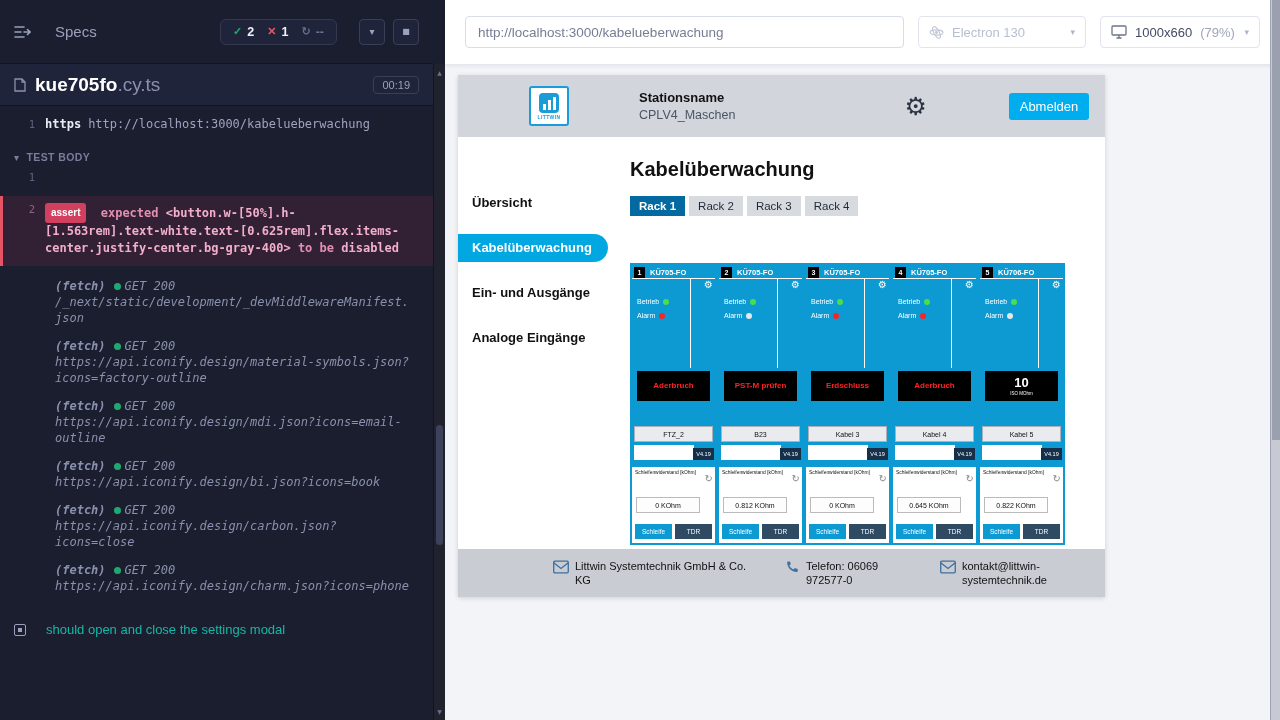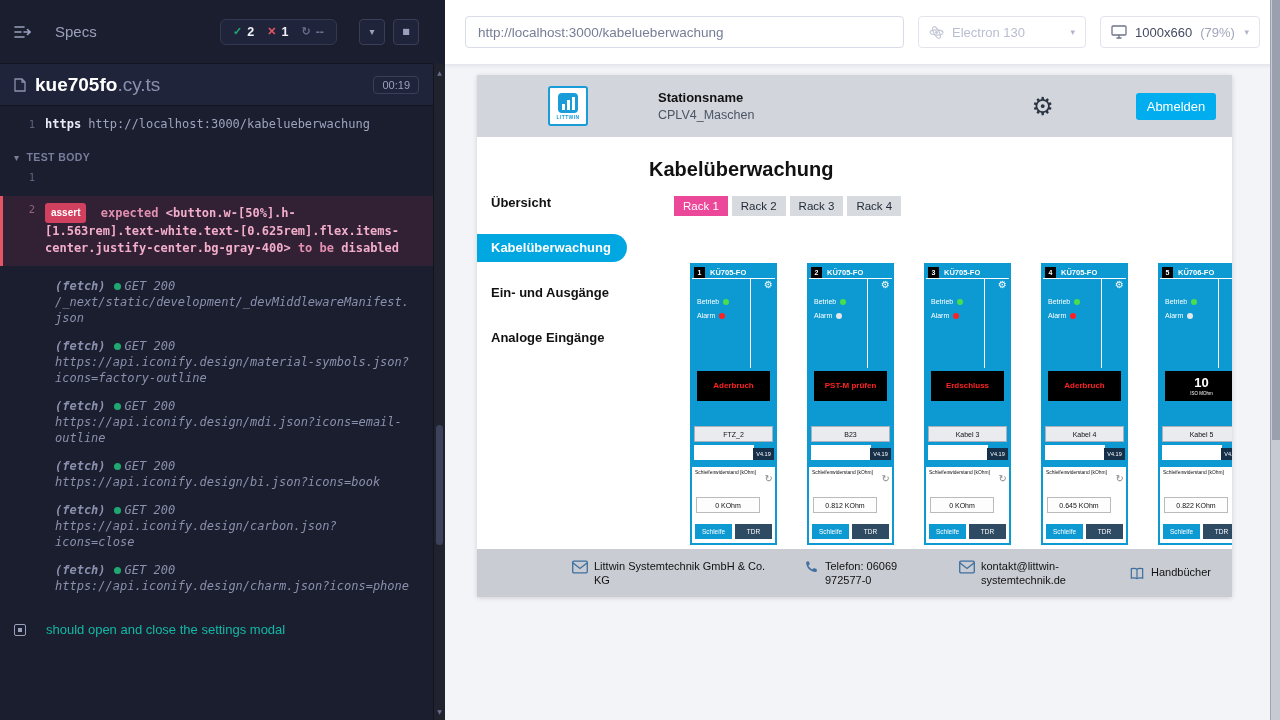--- a/index.html
+++ b/index.html
@@ -59,21 +59,21 @@
   .stage { position:absolute; left:445px; top:0; width:835px; height:720px; background:#f3f4f8; }
   .toolbar { height:64px; background:#fff; display:flex; align-items:center; gap:14px; padding:0 20px; box-shadow:0 2px 4px rgba(40,40,80,.08); position:relative; z-index:2; }
   .url-input { flex:1; height:32px; border:1px solid #d8dbe8; border-radius:4px; padding:0 12px; font-size:13.5px; color:#767d95; font-family:"Liberation Sans",sans-serif; background:#fff; outline:none; }
   .select-box { height:32px; border:1px solid #e2e4ee; border-radius:4px; display:flex; align-items:center; gap:8px; padding:0 10px; font-size:13px; cursor:pointer; background:#fff; }
   .browser-select { width:168px; color:#b9bed0; }
   .viewport-select { width:160px; color:#444b63; }
   .viewport-select .scale { color:#a0a6ba; }
   .chevron { margin-left:auto; color:#b0b5c8; font-size:9px; font-family:"DejaVu Sans",sans-serif; }
 
   
-  .aut { position:absolute; left:32px; top:75px; width:755px; height:522px; background:#fff; box-shadow:0 1px 5px rgba(0,0,0,.15); overflow:hidden; }
+  .aut { position:absolute; left:13px; top:75px; width:647px; height:522px; background:#fff; box-shadow:0 1px 5px rgba(0,0,0,.15); overflow:hidden; }
   .app-header { height:62px; background:#d2d5dc; display:flex; align-items:center; padding-left:71px; padding-right:16px; }
   .logo-box { width:40px; height:40px; background:#fff; border:2px solid #1a9cd8; border-radius:3px; display:flex; flex-direction:column; align-items:center; justify-content:center; gap:1px; flex-shrink:0; }
   .logo-mark { width:20px; height:20px; background:#1a9cd8; border-radius:4px; display:flex; align-items:flex-end; justify-content:center; gap:2px; padding-bottom:3px; }
   .logo-mark i { display:block; width:3px; background:#fff; }
   .logo-mark i:nth-child(1){ height:6px; } .logo-mark i:nth-child(2){ height:10px; } .logo-mark i:nth-child(3){ height:13px; }
   .logo-text { font-size:5px; font-weight:700; color:#1a9cd8; letter-spacing:.4px; }
   .station { margin-left:70px; }
   .station-label { font-size:13px; font-weight:700; color:#111; }
   .station-value { font-size:12.5px; color:#4b5563; margin-top:3px; }
   .hdr-spacer { flex:1; }
@@ -81,23 +81,23 @@
   .logout-btn { width:80px; height:27px; background:#00aeef; color:#fff; border:none; border-radius:3px; font-size:13px; font-family:"Liberation Sans",sans-serif; cursor:pointer; }
 
   .app-body { display:flex; height:460px; }
   .app-nav { width:153px; padding-top:52px; flex-shrink:0; }
   .nav-item { height:28px; line-height:28px; padding-left:14px; margin-bottom:17px; font-size:13px; font-weight:600; color:#111; cursor:pointer; }
   .nav-item.active { background:#00a7e1; color:#fff; border-radius:0 14px 14px 0; margin-right:3px; }
   .app-main { flex:1; padding-left:19px; min-width:0; }
   .page-title { font-size:20px; font-weight:700; color:#111; margin-top:21px; }
   .tabs { display:flex; gap:4px; margin-top:15px; }
   .tab { padding:4px 9px; font-size:11.5px; background:#d7dade; color:#1f2937; cursor:pointer; }
-  .tab.active { background:#ec4899; color:#fff; font-weight:400;margin-left:25px; }
-
-  .cards { display:flex; gap:30px; margin-top:47px; margin-left:41px; }
+  .tab.active { background:#0369a1; color:#fff; font-weight:700; }
+
+  .cards { display:flex; margin-top:47px; }
   .card { position:relative; width:87px; height:282px; background:#0d9ad3; flex-shrink:0; color:#fff; }
   .card-num { position:absolute; top:4px; left:4px; width:11px; height:11px; background:#000; color:#fff; font-size:7px; font-weight:700; display:flex; align-items:center; justify-content:center; }
   .card-model { position:absolute; top:5px; left:20px; font-size:7.5px; font-weight:700; }
   .card-gear { position:absolute; top:17px; right:4px; font-size:10px; color:#fff; font-family:"DejaVu Sans",sans-serif; line-height:1; cursor:pointer; }
   .line-h { position:absolute; top:15px; left:2px; right:2px; height:1px; background:#fff; }
   .line-v { position:absolute; top:15px; left:60px; width:1px; height:90px; background:#fff; }
   .led-row { position:absolute; left:7px; display:flex; align-items:center; gap:4px; font-size:7px; }
   .led-row.r1 { top:35px; } .led-row.r2 { top:49px; }
   .led { width:6px; height:6px; border-radius:50%; }
   .led.green { background:#4ade4a; } .led.red { background:#ff2222; } .led.off { background:#e5e7eb; }

